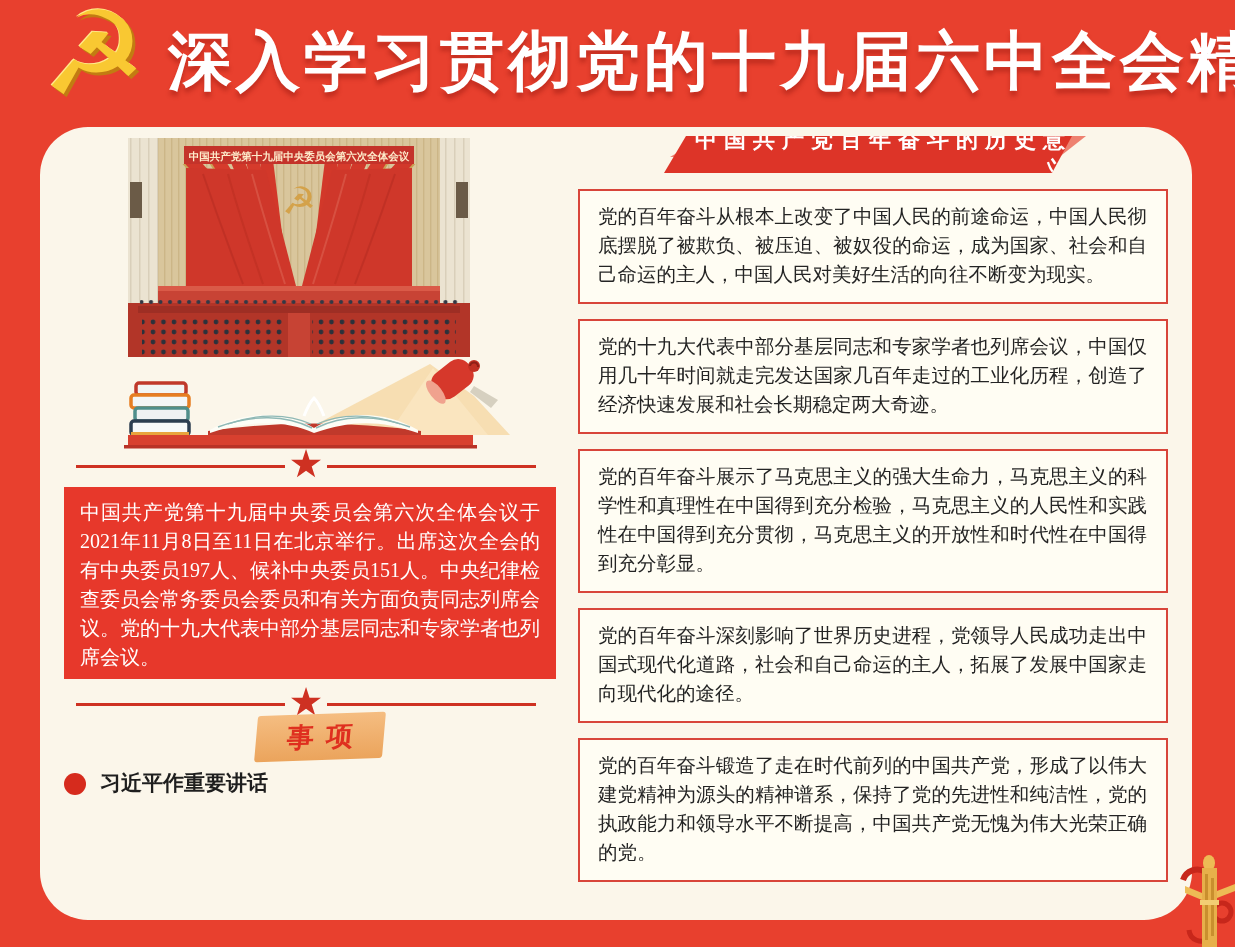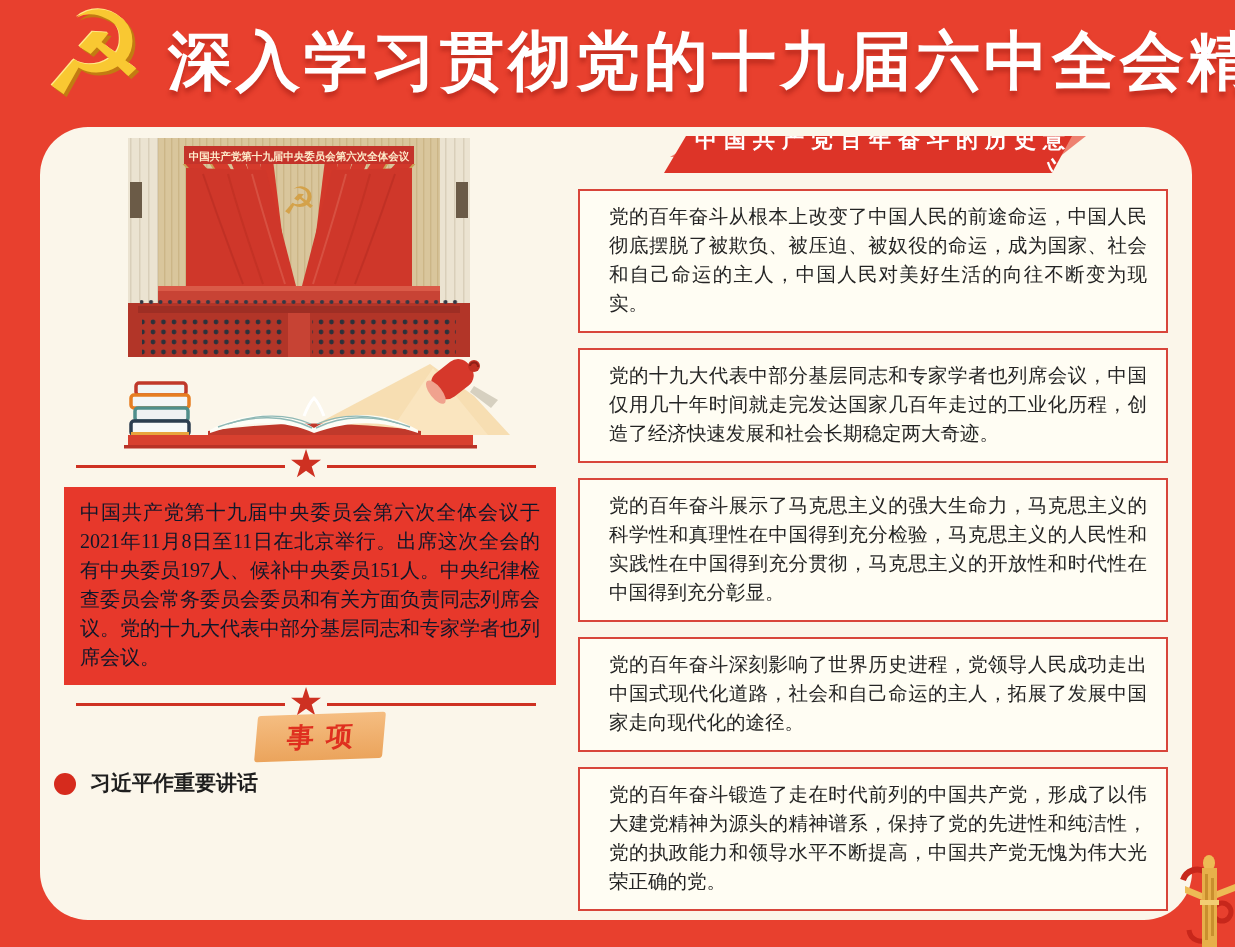--- a/index.html
+++ b/index.html
@@ -21,32 +21,32 @@
   .photo-wrap{position:absolute;left:88px;top:11px;width:342px;height:219px;overflow:hidden;}
   .illus-wrap{position:absolute;left:18px;top:231px;width:485px;height:99px;}
 
   .divider{position:absolute;display:flex;align-items:center;height:34px;}
   .divider .line{flex:1;height:3px;background:#ce3122;}
   .divider .star{color:#ce3122;font-size:34px;line-height:1;margin:0 4px 6px 4px;}
   .divider.d1{left:36px;top:322px;width:460px;}
   .divider.d2{left:36px;top:560px;width:460px;}
 
   .intro-box{position:absolute;left:24px;top:360px;width:492px;box-sizing:border-box;
-    background:#e7382b;padding:11px 16px 13px 16px;
-    font-family:"Liberation Serif",serif;font-size:20px;line-height:29px;color:#0f172a;
+    background:#e7382b;padding:11px 16px 7px 16px;
+    font-family:"Liberation Serif",serif;font-size:20px;line-height:29px;color:#ffffff;
     text-align:justify;}
 
   .matters-banner{position:absolute;left:216px;top:587px;width:128px;height:46px;
     background:linear-gradient(180deg,#f5bd81,#eba45c);
     transform:rotate(-2deg) skewX(-7deg);border-radius:3px;
     display:flex;align-items:center;justify-content:center;}
   .matters-banner span{font-size:27px;font-weight:bold;color:#df2f1f;
     letter-spacing:12px;text-indent:12px;}
 
-  .matters-list{position:absolute;left:14px;top:640px;width:522px;display:flex;
+  .matters-list{position:absolute;left:24px;top:640px;width:522px;display:flex;
     flex-direction:row;gap:5px;}
   .matter-row{display:flex;align-items:flex-start;}
   .matter-dot{flex:0 0 22px;height:22px;margin:6px 14px 0 0;border-radius:50%;
     background:#d62b1d;}
   .matter-text{font-family:"Liberation Serif",serif;font-weight:700;font-size:21px;
     line-height:32px;color:#1e1e1e;}
 
   
   .ribbon{position:absolute;left:624px;top:9px;width:408px;height:37px;text-align:right;}
   .ribbon .fold-l{position:absolute;left:6px;top:1px;width:0;height:0;
@@ -54,21 +54,21 @@
   .ribbon .fold-r{position:absolute;right:-14px;top:0;width:0;height:0;
     border-top:22px solid #ee8170;border-right:28px solid transparent;}
   .ribbon .bar{position:absolute;inset:0;background:#dd3428;
     clip-path:polygon(22px 0,100% 0,calc(100% - 20px) 100%,0 100%);
     display:flex;align-items:center;justify-content:center;}
   .ribbon .bar span{color:#ffffff;font-weight:bold;font-size:22px;letter-spacing:7px;
     text-indent:7px;}
 
   .points{position:absolute;left:538px;top:62px;width:590px;}
   .point-box{box-sizing:border-box;width:590px;border:2px solid #d8453a;
-    background:#fffdf3;padding:11px 19px 13px 29px;margin-bottom:15px;}
+    background:#fffdf3;padding:11px 19px 13px 18px;margin-bottom:15px;}
   .point-box p{margin:0;font-family:"Liberation Serif",serif;font-size:19.5px;
     line-height:29px;color:#242424;text-align:justify;}
 
   
   .huabiao{position:absolute;right:0;bottom:0;width:60px;height:95px;}
 </style>
 </head>
 <body>
 
 <div class="poster">

